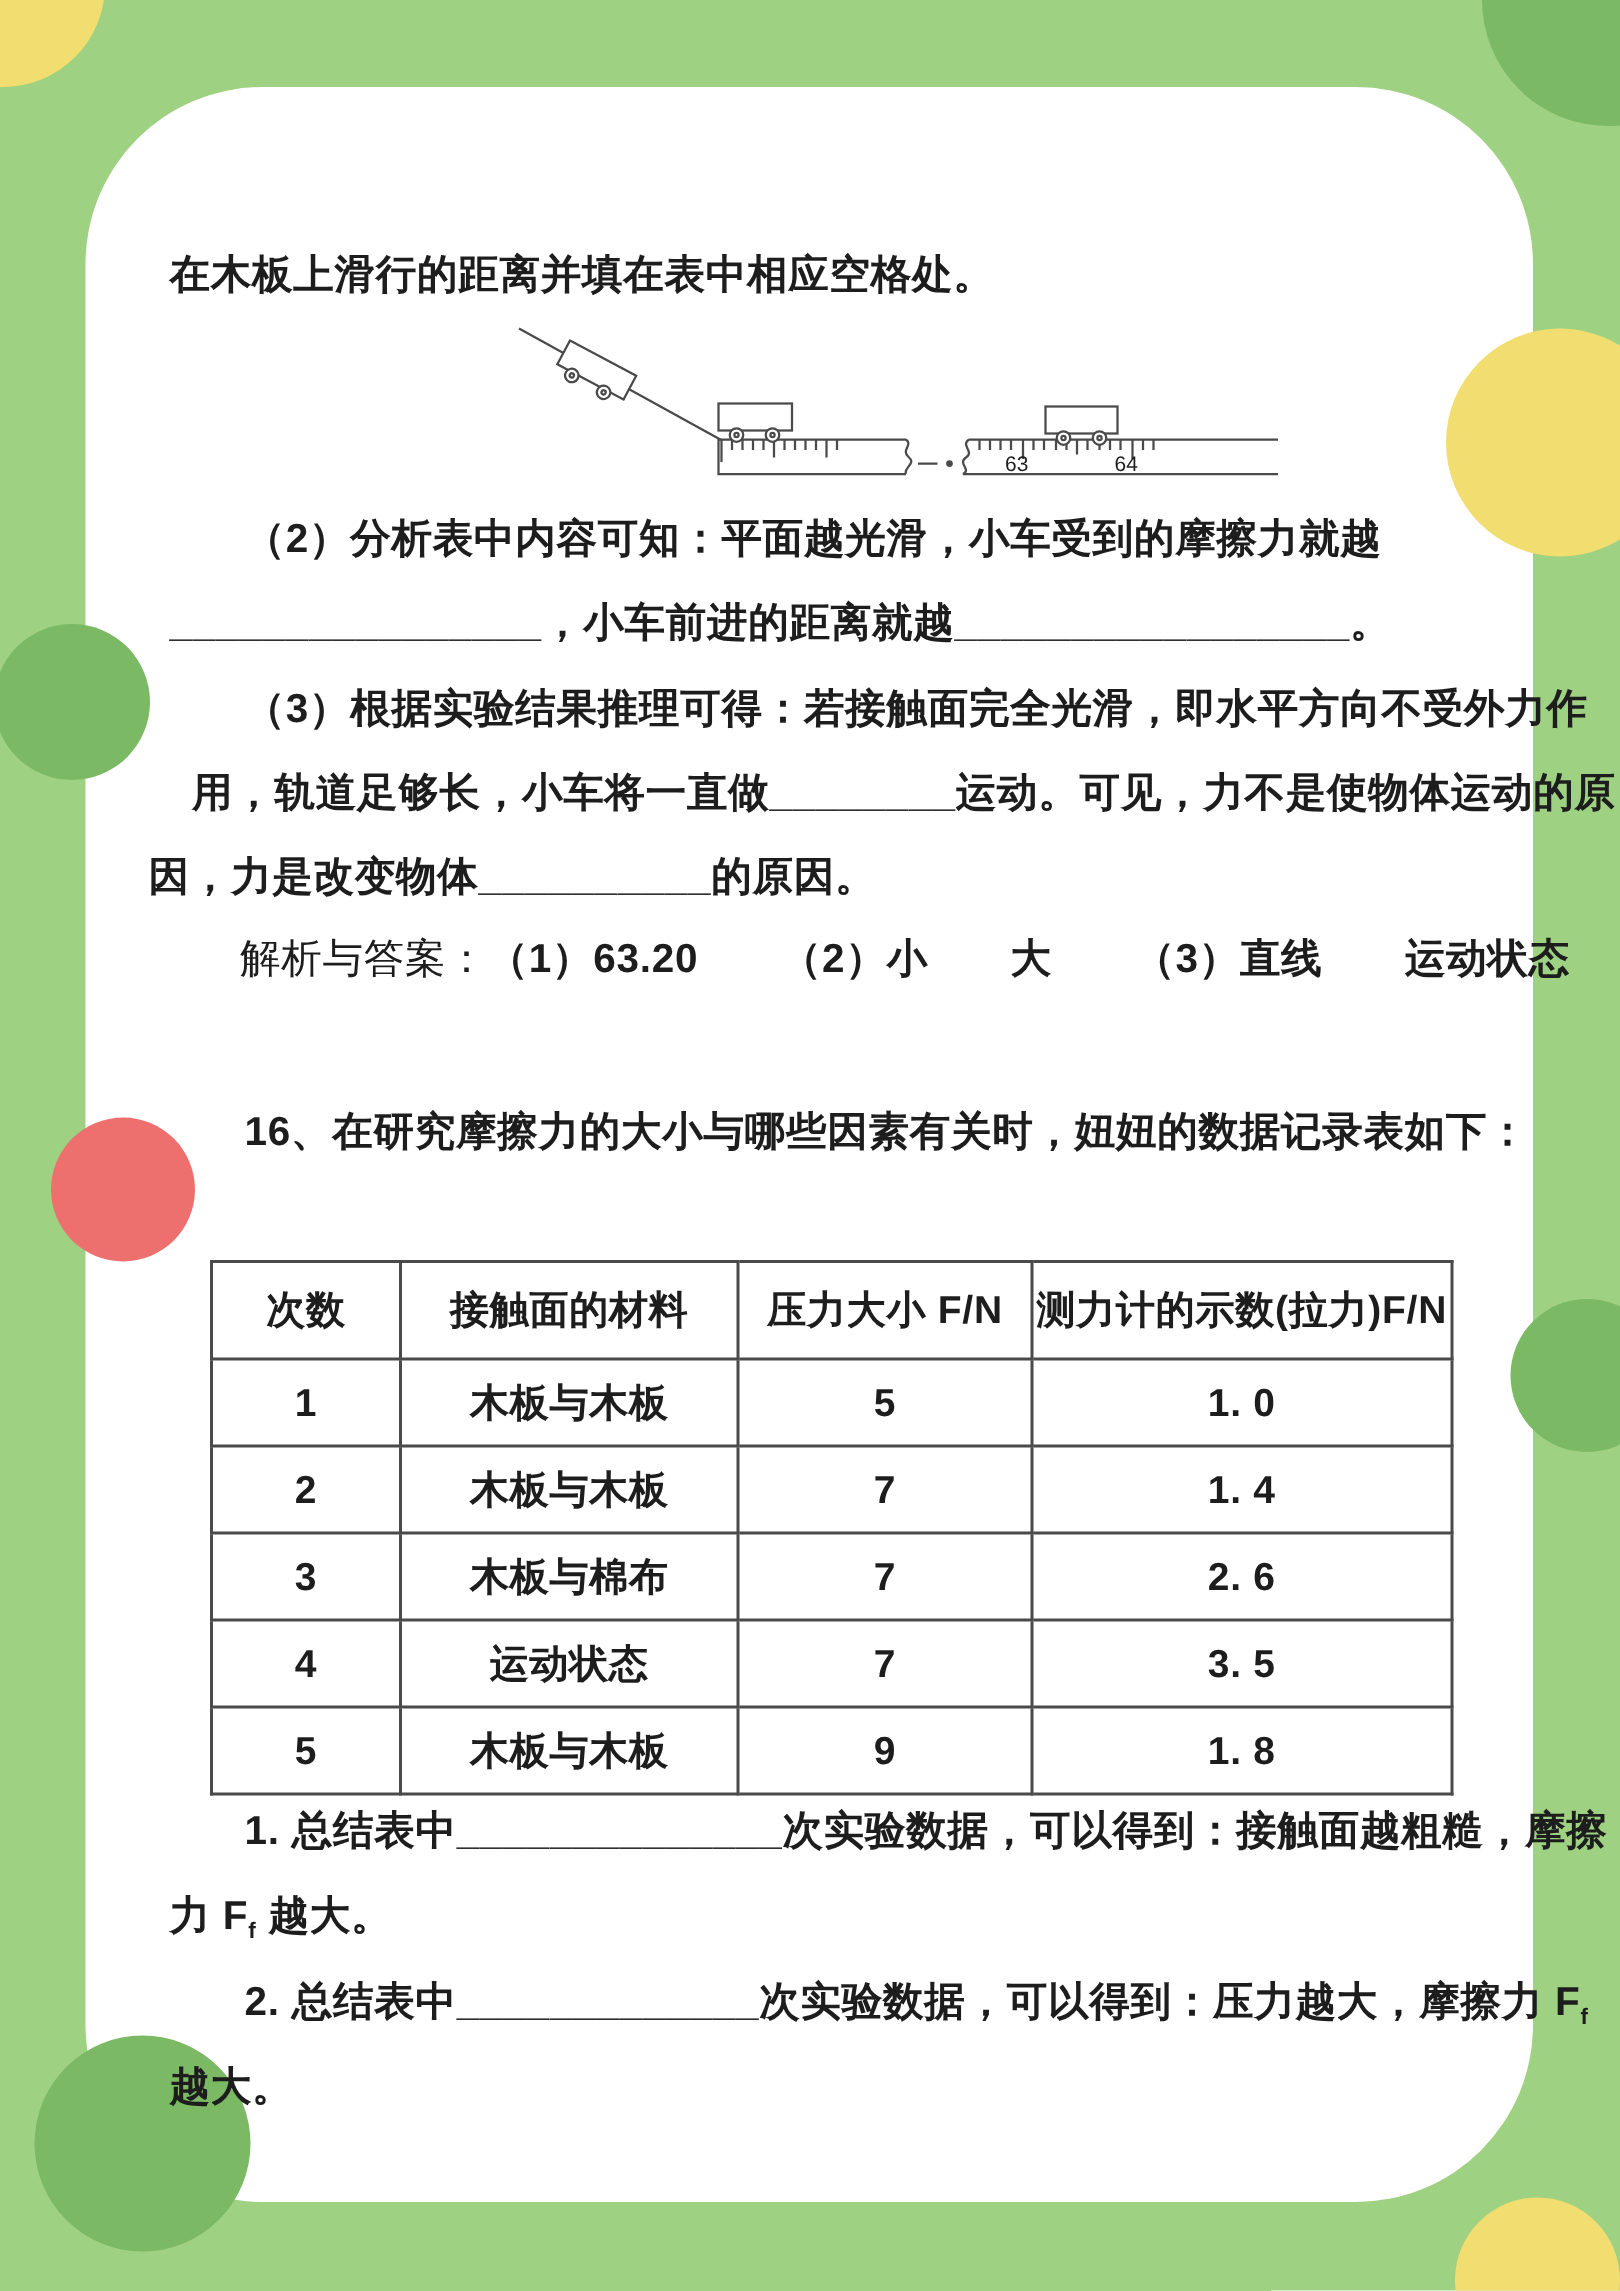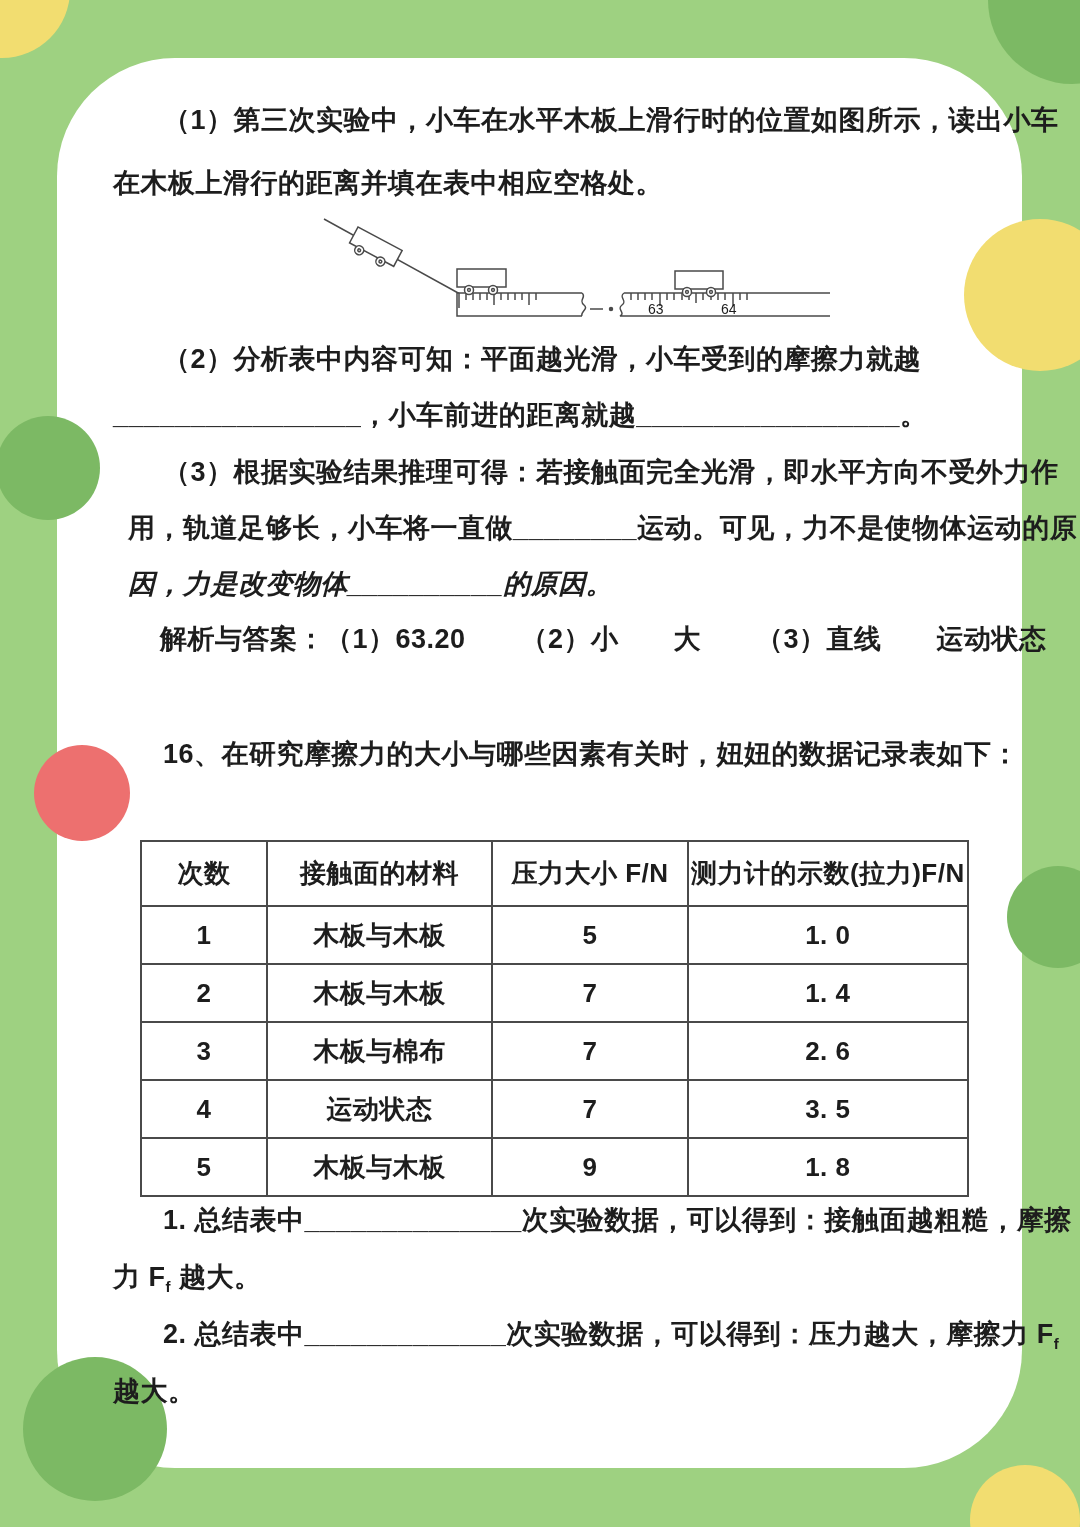--- a/index.html
+++ b/index.html
@@ -14,23 +14,23 @@
     background:#ffffff; border-radius:118px; z-index:1;
   }
   .decor { position:absolute; border-radius:50%; z-index:2; }
   .c-yellow { background:#f2dd70; }
   .c-green  { background:#7cb964; }
   .c-red    { background:#ed706f; }
   .txt {
     position:absolute; z-index:3; font-size:27px; color:#1d1d1d;
     font-weight:600; white-space:pre; letter-spacing:0.5px; line-height:34px;
   }
-  .bold-label { font-weight:700; }
+  .bold-label { font-weight:400; }
   sub.fsub { font-size:15px; vertical-align:-6px; font-weight:600; }
-  .diagram-wrap { position:absolute; left:312px; top:213px; z-index:3; }
+  .diagram-wrap { position:absolute; left:334px; top:213px; z-index:3; }
   .diagram-wrap svg { display:block; }
   table.data-table {
     position:absolute; left:140px; top:803px; z-index:3;
     border-collapse:collapse; table-layout:fixed;margin-top:37px;
   }
   table.data-table th, table.data-table td {
     border:2px solid #4a4a4a; text-align:center; vertical-align:middle;
     font-size:26px; color:#1d1d1d; font-weight:600; letter-spacing:0.5px;
     padding:0 2px; overflow:hidden; white-space:nowrap;
   }
@@ -47,21 +47,20 @@
 
   <div class="decor c-yellow" style="left:-66px; top:-78px; width:136px; height:136px;"></div>
   <div class="decor c-green" style="left:988px; top:-84px; width:168px; height:168px;"></div>
   <div class="decor c-yellow" style="left:964px; top:219px; width:152px; height:152px;"></div>
   <div class="decor c-green" style="left:-4px; top:416px; width:104px; height:104px;"></div>
   <div class="decor c-red" style="left:34px; top:745px; width:96px; height:96px;"></div>
   <div class="decor c-green" style="left:1007px; top:866px; width:102px; height:102px;"></div>
   <div class="decor c-green" style="left:23px; top:1357px; width:144px; height:144px;"></div>
   <div class="decor c-yellow" style="left:970px; top:1465px; width:110px; height:110px;"></div>
 
-  <div class="txt" style="left:163px; top:103px;">（1）第三次实验中，小车在水平木板上滑行时的位置如图所示，读出小车</div>
   <div class="txt" style="left:113px; top:166px;">在木板上滑行的距离并填在表中相应空格处。</div>
 
   <div class="diagram-wrap">
     <svg width="520" height="118" viewBox="0 0 520 118" fill="none" stroke="#4a4a4a" stroke-width="1.5">
 
       <line x1="12" y1="6" x2="148" y2="81"></line>
 
       <g transform="translate(46,14) rotate(28)">
         <rect x="0" y="0" width="50" height="18" fill="#ffffff"></rect>
         <circle cx="12" cy="20" r="4.5" fill="#ffffff"></circle>
@@ -130,21 +129,21 @@
           <circle cx="399" cy="79" r="1.4"></circle>
       </g>
     </svg>
   </div>
 
   <div class="txt" style="left:163px; top:342px;">（2）分析表中内容可知：平面越光滑，小车受到的摩擦力就越</div>
   <div class="txt" style="left:113px; top:398px;">________________，小车前进的距离就越_________________。</div>
 
   <div class="txt" style="left:163px; top:455px;text-align:center;">（3）根据实验结果推理可得：若接触面完全光滑，即水平方向不受外力作</div>
   <div class="txt" style="left:128px; top:511px;">用，轨道足够长，小车将一直做________运动。可见，力不是使物体运动的原</div>
-  <div class="txt" style="left:128px; top:567px;font-style:italic;">因，力是改变物体__________的原因。</div>
+  <div class="txt" style="left:99px; top:567px;">因，力是改变物体__________的原因。</div>
 
   <div class="txt" style="left:160px; top:622px;"><span class="bold-label">解析与答案：</span><span>（1）63.20　　（2）小　　大　　（3）直线　　运动状态</span></div>
 
   <div class="txt" style="left:163px; top:737px;">16、在研究摩擦力的大小与哪些因素有关时，妞妞的数据记录表如下：</div>
 
   <table class="data-table">
     <colgroup>
       <col class="col1">
         <col class="col2">
         <col class="col3">

